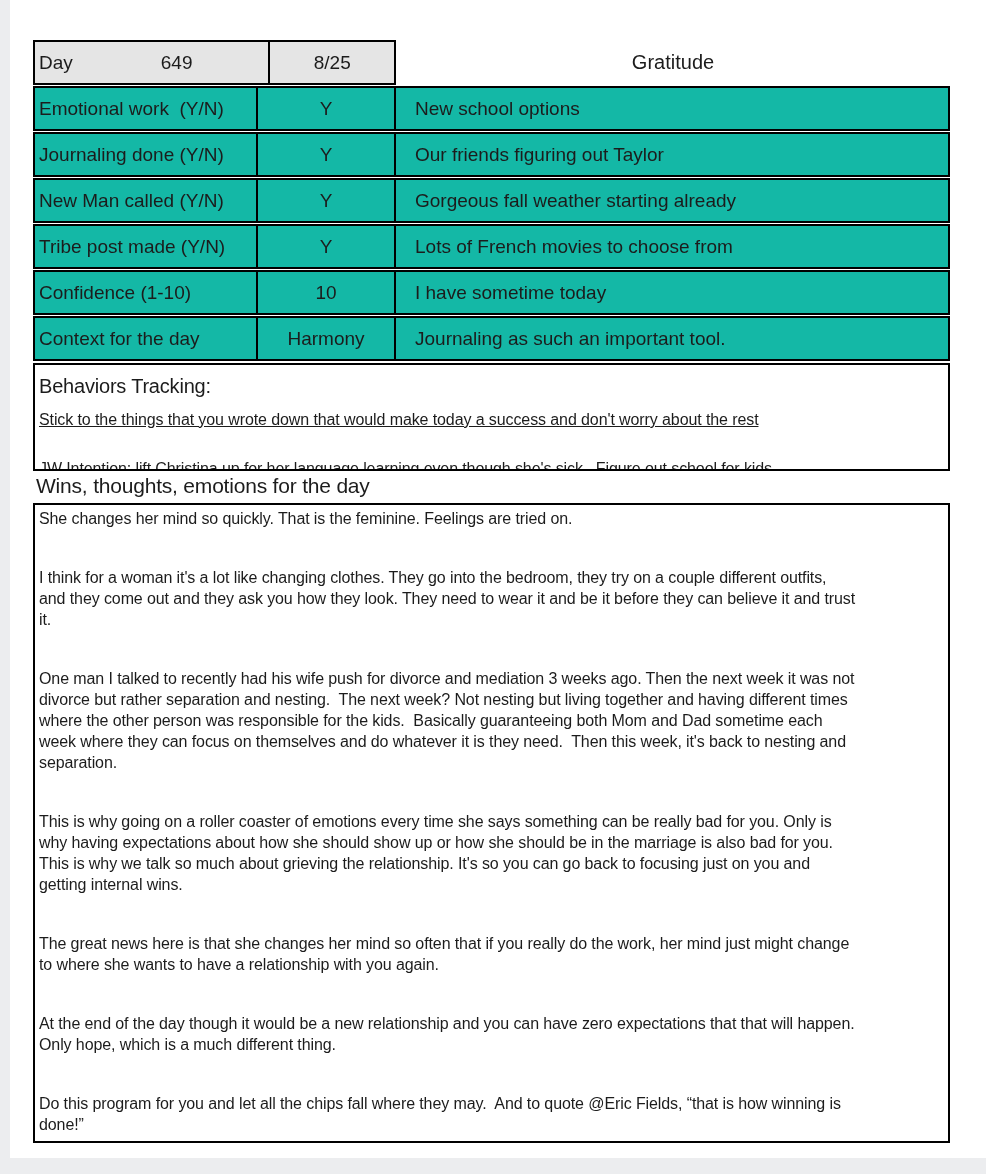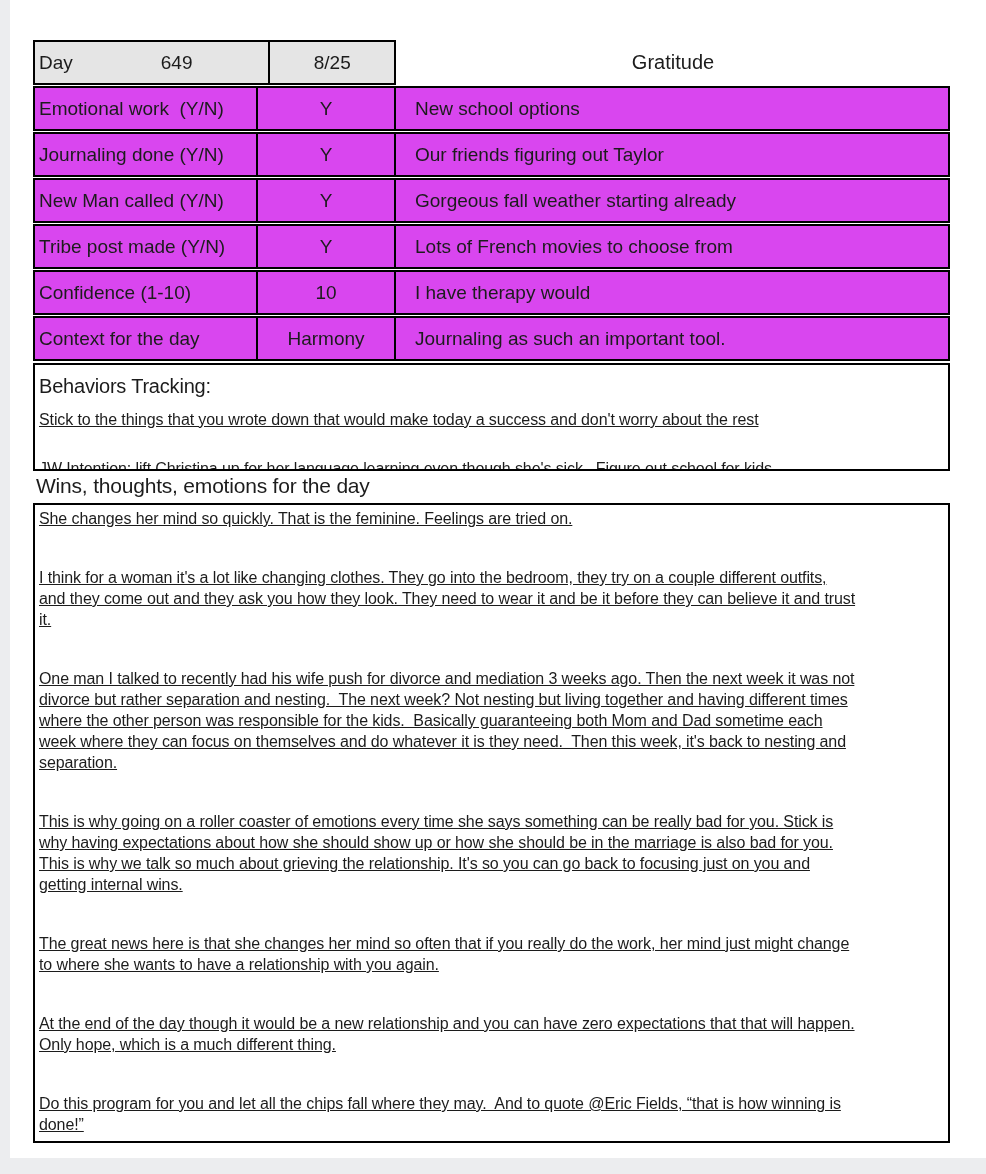--- a/index.html
+++ b/index.html
@@ -13,39 +13,39 @@
   
   .tracker{position:absolute;left:33px;top:40px;width:917px;font-size:19px;}
   .hdr-row{display:flex;height:45px;margin-bottom:1px;}
   .hdr-box{box-sizing:border-box;width:363px;border:2px solid #000;display:flex;background:#e5e5e5;}
   .hdr-day{box-sizing:border-box;width:221px;display:flex;align-items:center;
            justify-content:space-between;padding:0 48px 0 4px;}
   .hdr-date{box-sizing:border-box;width:138px;border-left:2px solid #000;display:flex;
             align-items:center;justify-content:center;margin-left:28px;}
   .hdr-grat{flex:1;display:flex;align-items:center;justify-content:center;font-size:20px;}
   .t-row{box-sizing:border-box;display:flex;border:2px solid #000;height:45px;
-         margin-bottom:1px;background:#d946ef;align-items:stretch;}
+         margin-bottom:1px;background:#14b8a6;align-items:stretch;}
   .c1{box-sizing:border-box;width:221px;display:flex;align-items:center;padding-left:4px;white-space:pre;}
   .c2{box-sizing:border-box;width:138px;border-left:2px solid #000;display:flex;
       align-items:center;justify-content:center;}
   .c3{box-sizing:border-box;flex:1;border-left:2px solid #000;display:flex;
       align-items:center;padding-left:19px;white-space:pre;overflow:hidden;}
 
   
   .behaviors{position:absolute;left:33px;top:363px;box-sizing:border-box;width:917px;height:108px;
              border:2px solid #000;padding:8px 4px 0 4px;overflow:hidden;background:#fff;}
   .behaviors-title{font-size:20px;line-height:26px;letter-spacing:-0.2px;}
   .behaviors-instruction{font-size:16px;line-height:21px;margin-top:10px;letter-spacing:-0.1px;white-space:pre;text-decoration:underline;}
   .behaviors-intention{font-size:16px;line-height:21px;margin-top:28px;letter-spacing:-0.1px;white-space:pre;}
 
   
   .wins-heading{position:absolute;left:36px;top:474px;font-size:21px;letter-spacing:-0.2px;text-align:right;}
   .wins-box{position:absolute;left:33px;top:503px;box-sizing:border-box;width:917px;height:640px;
             border:2px solid #000;padding:3px 4px;overflow:hidden;background:#fff;}
-  .para{margin:0 0 38px 0;text-decoration:underline;}
+  .para{margin:0 0 38px 0;}
   .para:last-child{margin-bottom:0;}
   .line{font-size:16px;line-height:21px;letter-spacing:-0.1px;white-space:pre;}
 </style>
 </head>
 <body>
 
 <div class="edge-left"></div>
 <div class="edge-bottom"></div>
 
 <div class="tracker">
@@ -78,21 +78,21 @@
         <div class="c3">Gorgeous fall weather starting already</div>
       </div>
       <div class="t-row">
         <div class="c1">Tribe post made (Y/N)</div>
         <div class="c2">Y</div>
         <div class="c3">Lots of French movies to choose from</div>
       </div>
       <div class="t-row">
         <div class="c1">Confidence (1-10)</div>
         <div class="c2">10</div>
-        <div class="c3">I have therapy would</div>
+        <div class="c3">I have sometime today</div>
       </div>
       <div class="t-row">
         <div class="c1">Context for the day</div>
         <div class="c2">Harmony</div>
         <div class="c3">Journaling as such an important tool.</div>
       </div>
     </div>
 </div>
 
 <div class="behaviors">
@@ -113,21 +113,21 @@
       <div class="line">it.</div>
     </div>
     <div class="para">
       <div class="line">One man I talked to recently had his wife push for divorce and mediation 3 weeks ago. Then the next week it was not</div>
       <div class="line">divorce but rather separation and nesting.  The next week? Not nesting but living together and having different times</div>
       <div class="line">where the other person was responsible for the kids.  Basically guaranteeing both Mom and Dad sometime each</div>
       <div class="line">week where they can focus on themselves and do whatever it is they need.  Then this week, it's back to nesting and</div>
       <div class="line">separation.</div>
     </div>
     <div class="para">
-      <div class="line">This is why going on a roller coaster of emotions every time she says something can be really bad for you. Stick is</div>
+      <div class="line">This is why going on a roller coaster of emotions every time she says something can be really bad for you. Only is</div>
       <div class="line">why having expectations about how she should show up or how she should be in the marriage is also bad for you.</div>
       <div class="line">This is why we talk so much about grieving the relationship. It's so you can go back to focusing just on you and</div>
       <div class="line">getting internal wins.</div>
     </div>
     <div class="para">
       <div class="line">The great news here is that she changes her mind so often that if you really do the work, her mind just might change</div>
       <div class="line">to where she wants to have a relationship with you again.</div>
     </div>
     <div class="para">
       <div class="line">At the end of the day though it would be a new relationship and you can have zero expectations that that will happen.</div>

